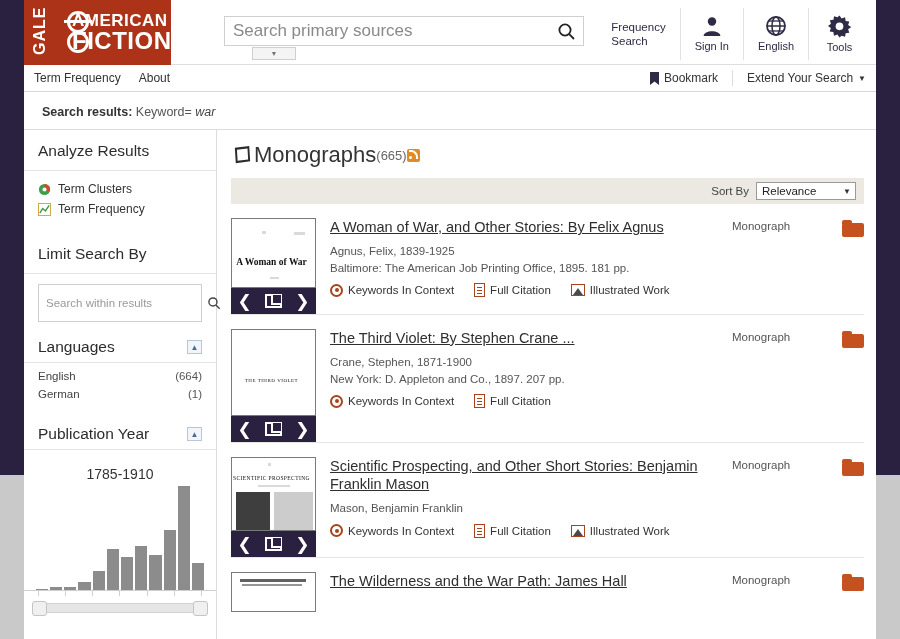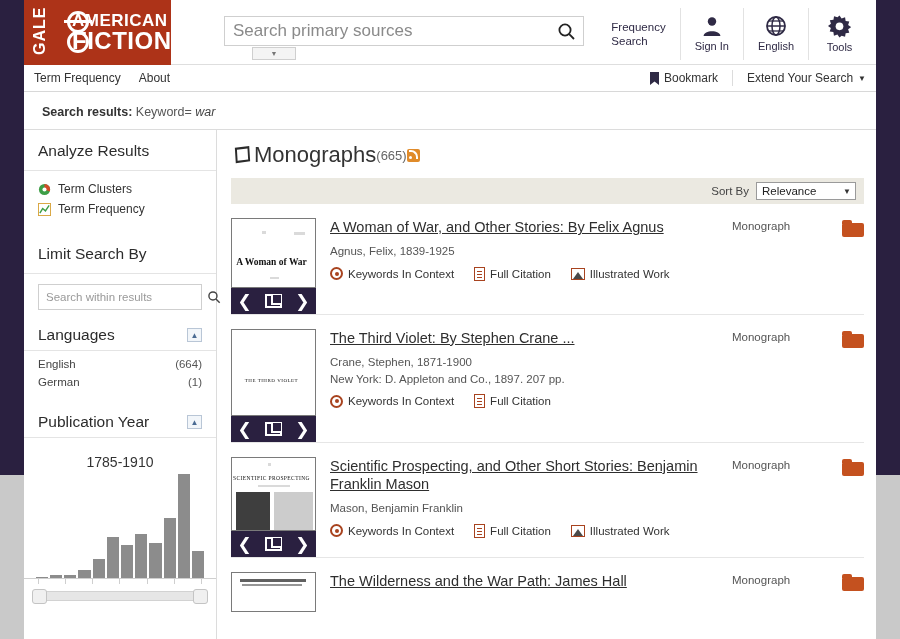--- a/index.html
+++ b/index.html
@@ -190,21 +190,21 @@
   }
   .facet-row {
     display: flex; justify-content: space-between;
     font-size: 11.5px; color: #444;
     padding: 3px 14px;
     cursor: pointer;
   }
   .facet-row .cnt { color: #555; }
   .within-box {
     margin: 10px 14px 4px 14px;
-    height: 26px;
+    height: 38px;
     border: 1px solid #cfcfcf;
     display: flex; align-items: center;
   }
   .within-box input {
     border: 0; outline: none; flex: 1;
     font-size: 11.5px; color: #777;
     padding: 0 7px; background: transparent;
     font-family: "Liberation Sans", sans-serif;
   }
   .within-box input::placeholder { color: #999; }
@@ -623,20 +623,21 @@
           <div class="thumb-nav">
             <span class="arw">❮</span>
             <span class="exp"></span>
             <span class="arw">❯</span>
           </div>
         </div>
         <div class="res-body">
           <a class="res-title">A Woman of War, and Other Stories: By Felix Agnus</a>
           <div class="res-meta">
             <div>Agnus, Felix, 1839-1925</div>
+            <div>Baltimore: The American Job Printing Office, 1895. 181 pp.</div>
           </div>
           <div class="res-actions">
             <span class="res-action">
               <span class="ico-kwic"></span>
               <span>Keywords In Context</span>
             </span>
             <span class="res-action">
               <span class="ico-cite"></span>
               <span>Full Citation</span>
             </span>

